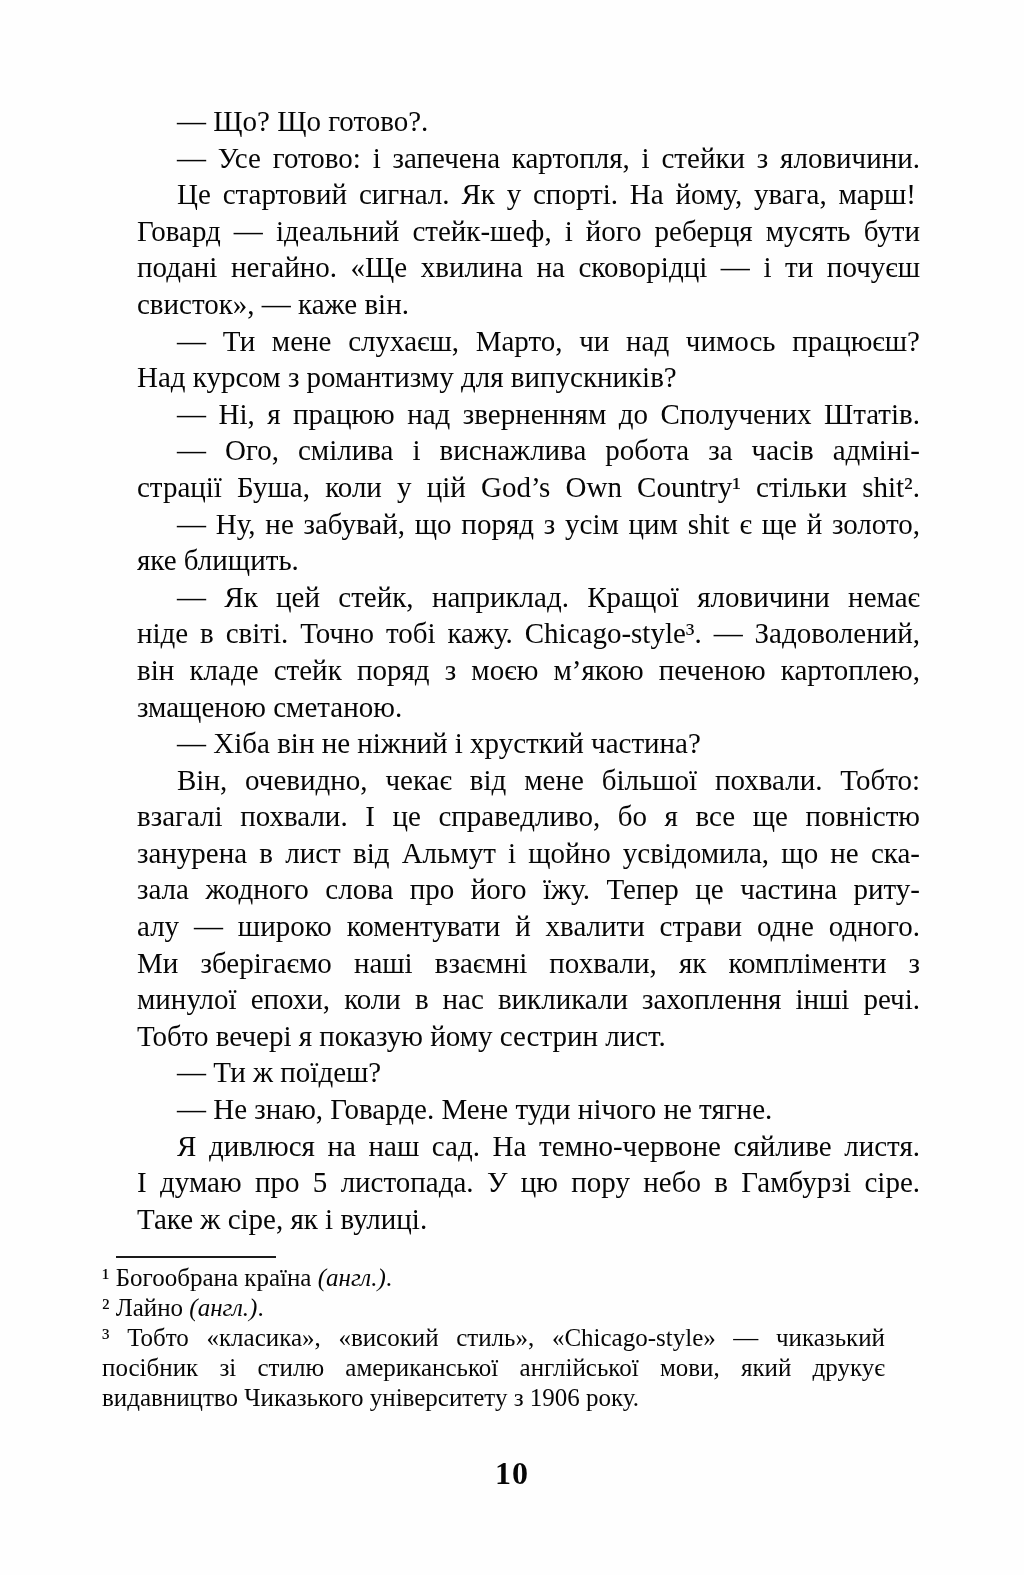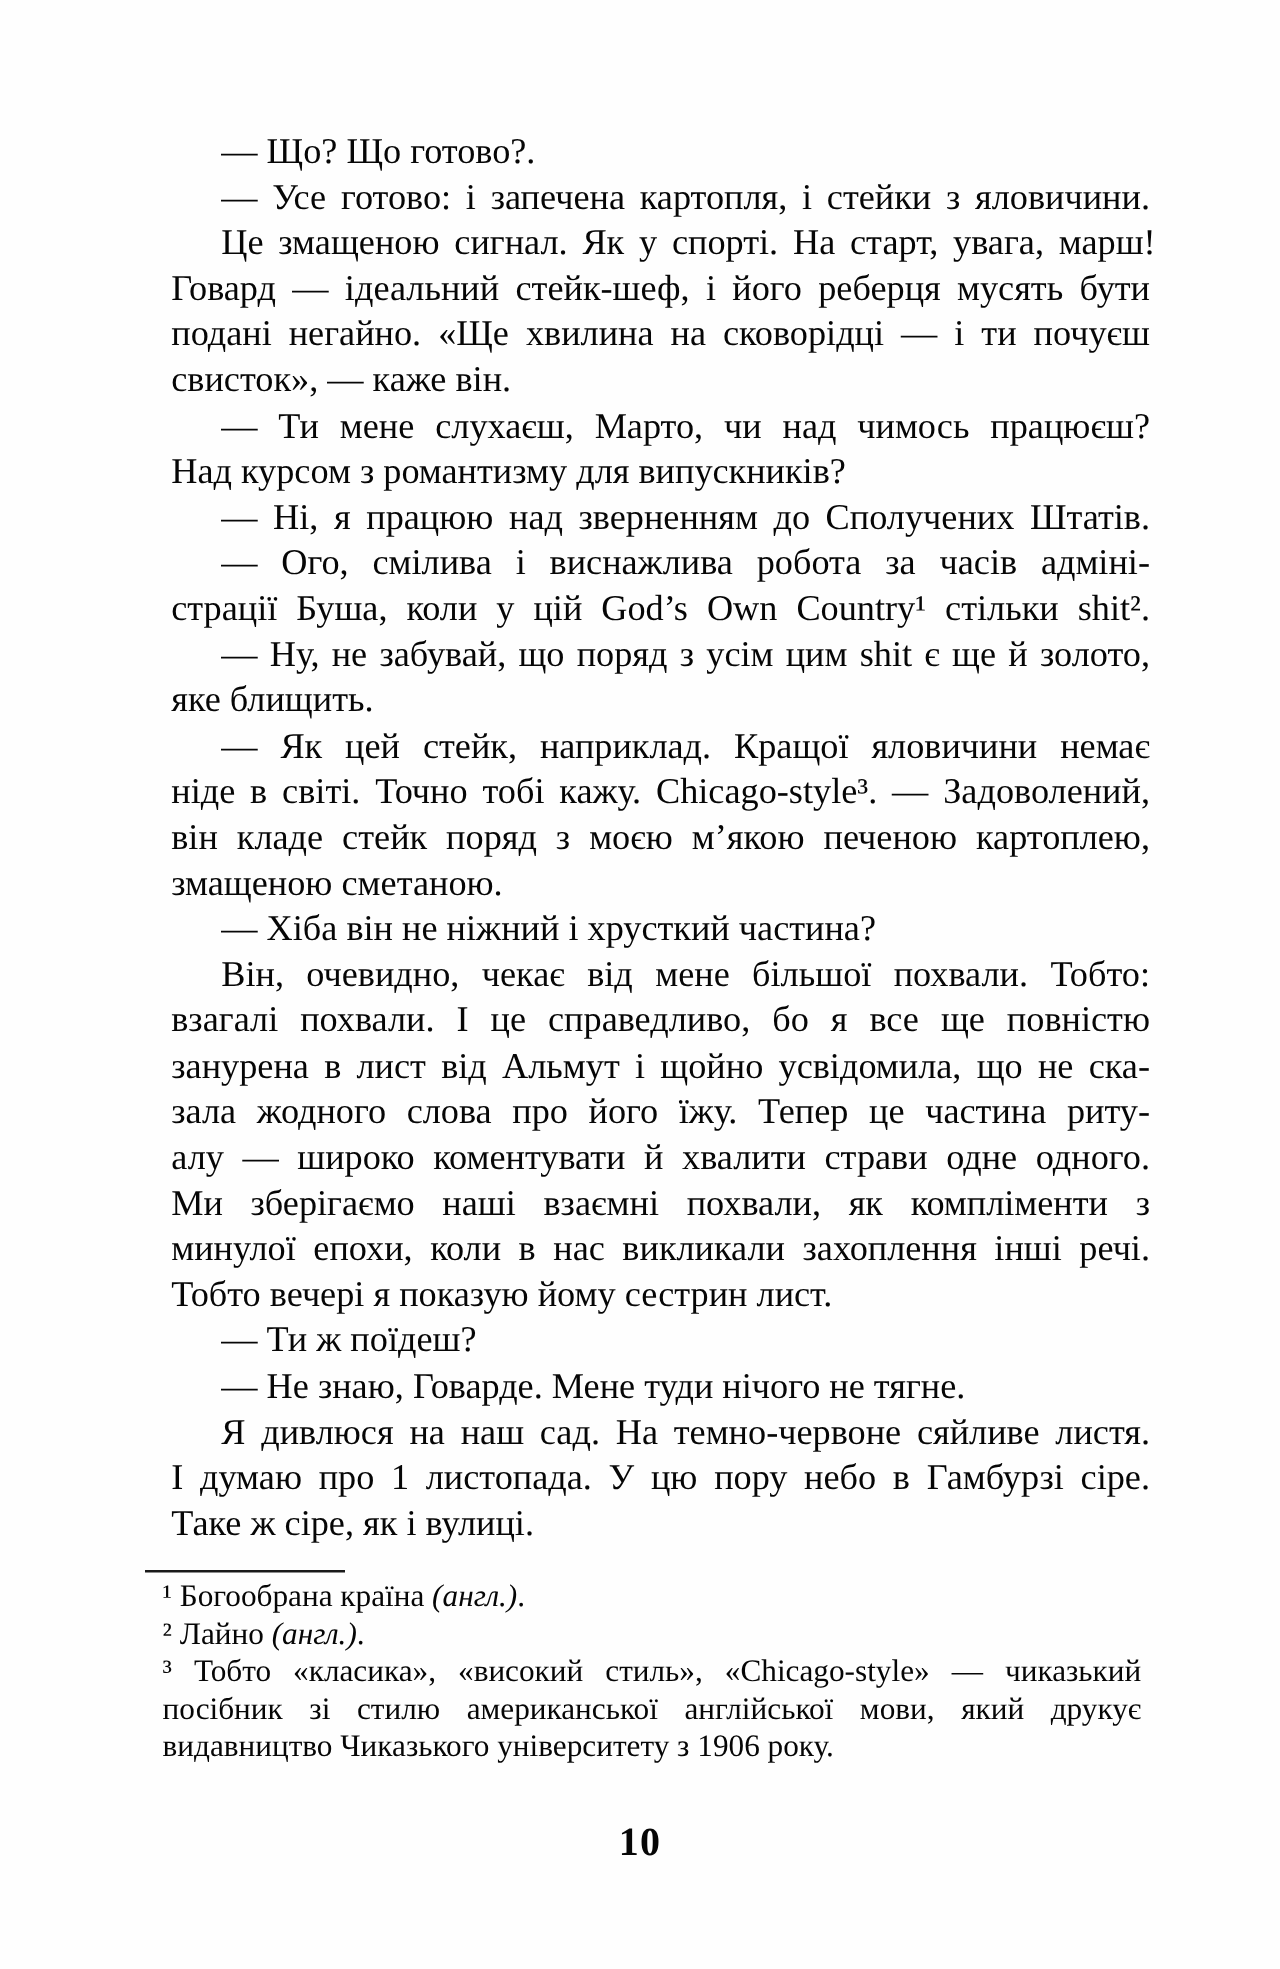--- a/index.html
+++ b/index.html
@@ -38,21 +38,21 @@
     position: absolute;
     top: 1256px;
     left: 116px;
     width: 160px;
     height: 2px;
     background: #1a1a1a;
   }
   #footnotes {
     position: absolute;
     top: 1263px;
-    left: 130px;
+    left: 102px;
     width: 783px;
     font-size: 25px;
     line-height: 30px;
   }
   #footnotes .text-line { height: 30px; }
 
   #page-number {
     position: absolute;
     top: 1455px;
     left: 0;
@@ -63,21 +63,21 @@
     letter-spacing: 1px;
   }
 </style>
 </head>
 <body>
 
 <div id="book-page">
   <div id="page-text">
       <div class="text-line indent"><span class="line-content"><span>— Що? Що готово?.</span></span></div>
       <div class="text-line indent jfull"><span class="line-content" style="word-spacing: 4.55035px;"><span>— Усе готово: і запечена картопля, і стейки з яловичини.</span></span></div>
-      <div class="text-line indent jfull"><span class="line-content" style="word-spacing: 4.58681px;"><span>Це змащеною сигнал. Як у спорті. На старт, увага, марш!</span></span></div>
+      <div class="text-line indent jfull"><span class="line-content" style="word-spacing: 4.58681px;"><span>Це стартовий сигнал. Як у спорті. На йому, увага, марш!</span></span></div>
       <div class="text-line jfull"><span class="line-content" style="word-spacing: 5.8125px;"><span>Говард — ідеальний стейк-шеф, і його реберця мусять бути</span></span></div>
       <div class="text-line jfull"><span class="line-content" style="word-spacing: 6.33854px;"><span>подані негайно. «Ще хвилина на сковорідці — і ти почуєш</span></span></div>
       <div class="text-line"><span class="line-content"><span>свисток», — каже він.</span></span></div>
       <div class="text-line indent jfull"><span class="line-content" style="word-spacing: 9.42969px;"><span>— Ти мене слухаєш, Марто, чи над чимось працюєш?</span></span></div>
       <div class="text-line"><span class="line-content"><span>Над курсом з романтизму для випускників?</span></span></div>
       <div class="text-line indent jfull"><span class="line-content" style="word-spacing: 5.2207px;"><span>— Ні, я працюю над зверненням до Сполучених Штатів.</span></span></div>
       <div class="text-line indent jfull"><span class="line-content" style="word-spacing: 11.8105px;"><span>— Ого, смілива і виснажлива робота за часів адміні-</span></span></div>
       <div class="text-line jfull"><span class="line-content" style="word-spacing: 7.93924px;"><span>страції Буша, коли у цій God’s Own Country¹ стільки shit².</span></span></div>
       <div class="text-line indent jfull"><span class="line-content" style="word-spacing: 2.53486px;"><span>— Ну, не забувай, що поряд з усім цим shit є ще й золото,</span></span></div>
       <div class="text-line"><span class="line-content"><span>яке блищить.</span></span></div>
@@ -90,21 +90,21 @@
       <div class="text-line jfull"><span class="line-content" style="word-spacing: 10.3299px;"><span>взагалі похвали. І це справедливо, бо я все ще повністю</span></span></div>
       <div class="text-line jfull"><span class="line-content" style="word-spacing: 4.95px;"><span>занурена в лист від Альмут і щойно усвідомила, що не ска-</span></span></div>
       <div class="text-line jfull"><span class="line-content" style="word-spacing: 9.22917px;"><span>зала жодного слова про його їжу. Тепер це частина риту-</span></span></div>
       <div class="text-line jfull"><span class="line-content" style="word-spacing: 7.61328px;"><span>алу — широко коментувати й хвалити страви одне одного.</span></span></div>
       <div class="text-line jfull"><span class="line-content" style="word-spacing: 14.8839px;"><span>Ми зберігаємо наші взаємні похвали, як компліменти з</span></span></div>
       <div class="text-line jfull"><span class="line-content" style="word-spacing: 6.77539px;"><span>минулої епохи, коли в нас викликали захоплення інші речі.</span></span></div>
       <div class="text-line"><span class="line-content"><span>Тобто вечері я показую йому сестрин лист.</span></span></div>
       <div class="text-line indent"><span class="line-content"><span>— Ти ж поїдеш?</span></span></div>
       <div class="text-line indent"><span class="line-content"><span>— Не знаю, Говарде. Мене туди нічого не тягне.</span></span></div>
       <div class="text-line indent jfull"><span class="line-content" style="word-spacing: 5.36523px;"><span>Я дивлюся на наш сад. На темно-червоне сяйливе листя.</span></span></div>
-      <div class="text-line jfull"><span class="line-content" style="word-spacing: 6.09659px;"><span>І думаю про 1 листопада. У цю пору небо в Гамбурзі сіре.</span></span></div>
+      <div class="text-line jfull"><span class="line-content" style="word-spacing: 6.09659px;"><span>І думаю про 5 листопада. У цю пору небо в Гамбурзі сіре.</span></span></div>
       <div class="text-line"><span class="line-content"><span>Таке ж сіре, як і вулиці.</span></span></div>
     </div>
   <div id="footnote-separator"></div>
   <div id="footnotes">
       <div class="text-line"><span class="line-content"><span>¹ Богообрана країна </span><i>(англ.)</i><span>.</span></span></div>
       <div class="text-line"><span class="line-content"><span>² Лайно </span><i>(англ.)</i><span>.</span></span></div>
       <div class="text-line jfull"><span class="line-content" style="word-spacing: 11.3817px;"><span>³ Тобто «класика», «високий стиль», «Chicago-style» — чиказький</span></span></div>
       <div class="text-line jfull"><span class="line-content" style="word-spacing: 15.0134px;"><span>посібник зі стилю американської англійської мови, який друкує</span></span></div>
       <div class="text-line"><span class="line-content"><span>видавництво Чиказького університету з 1906 року.</span></span></div>
     </div>

